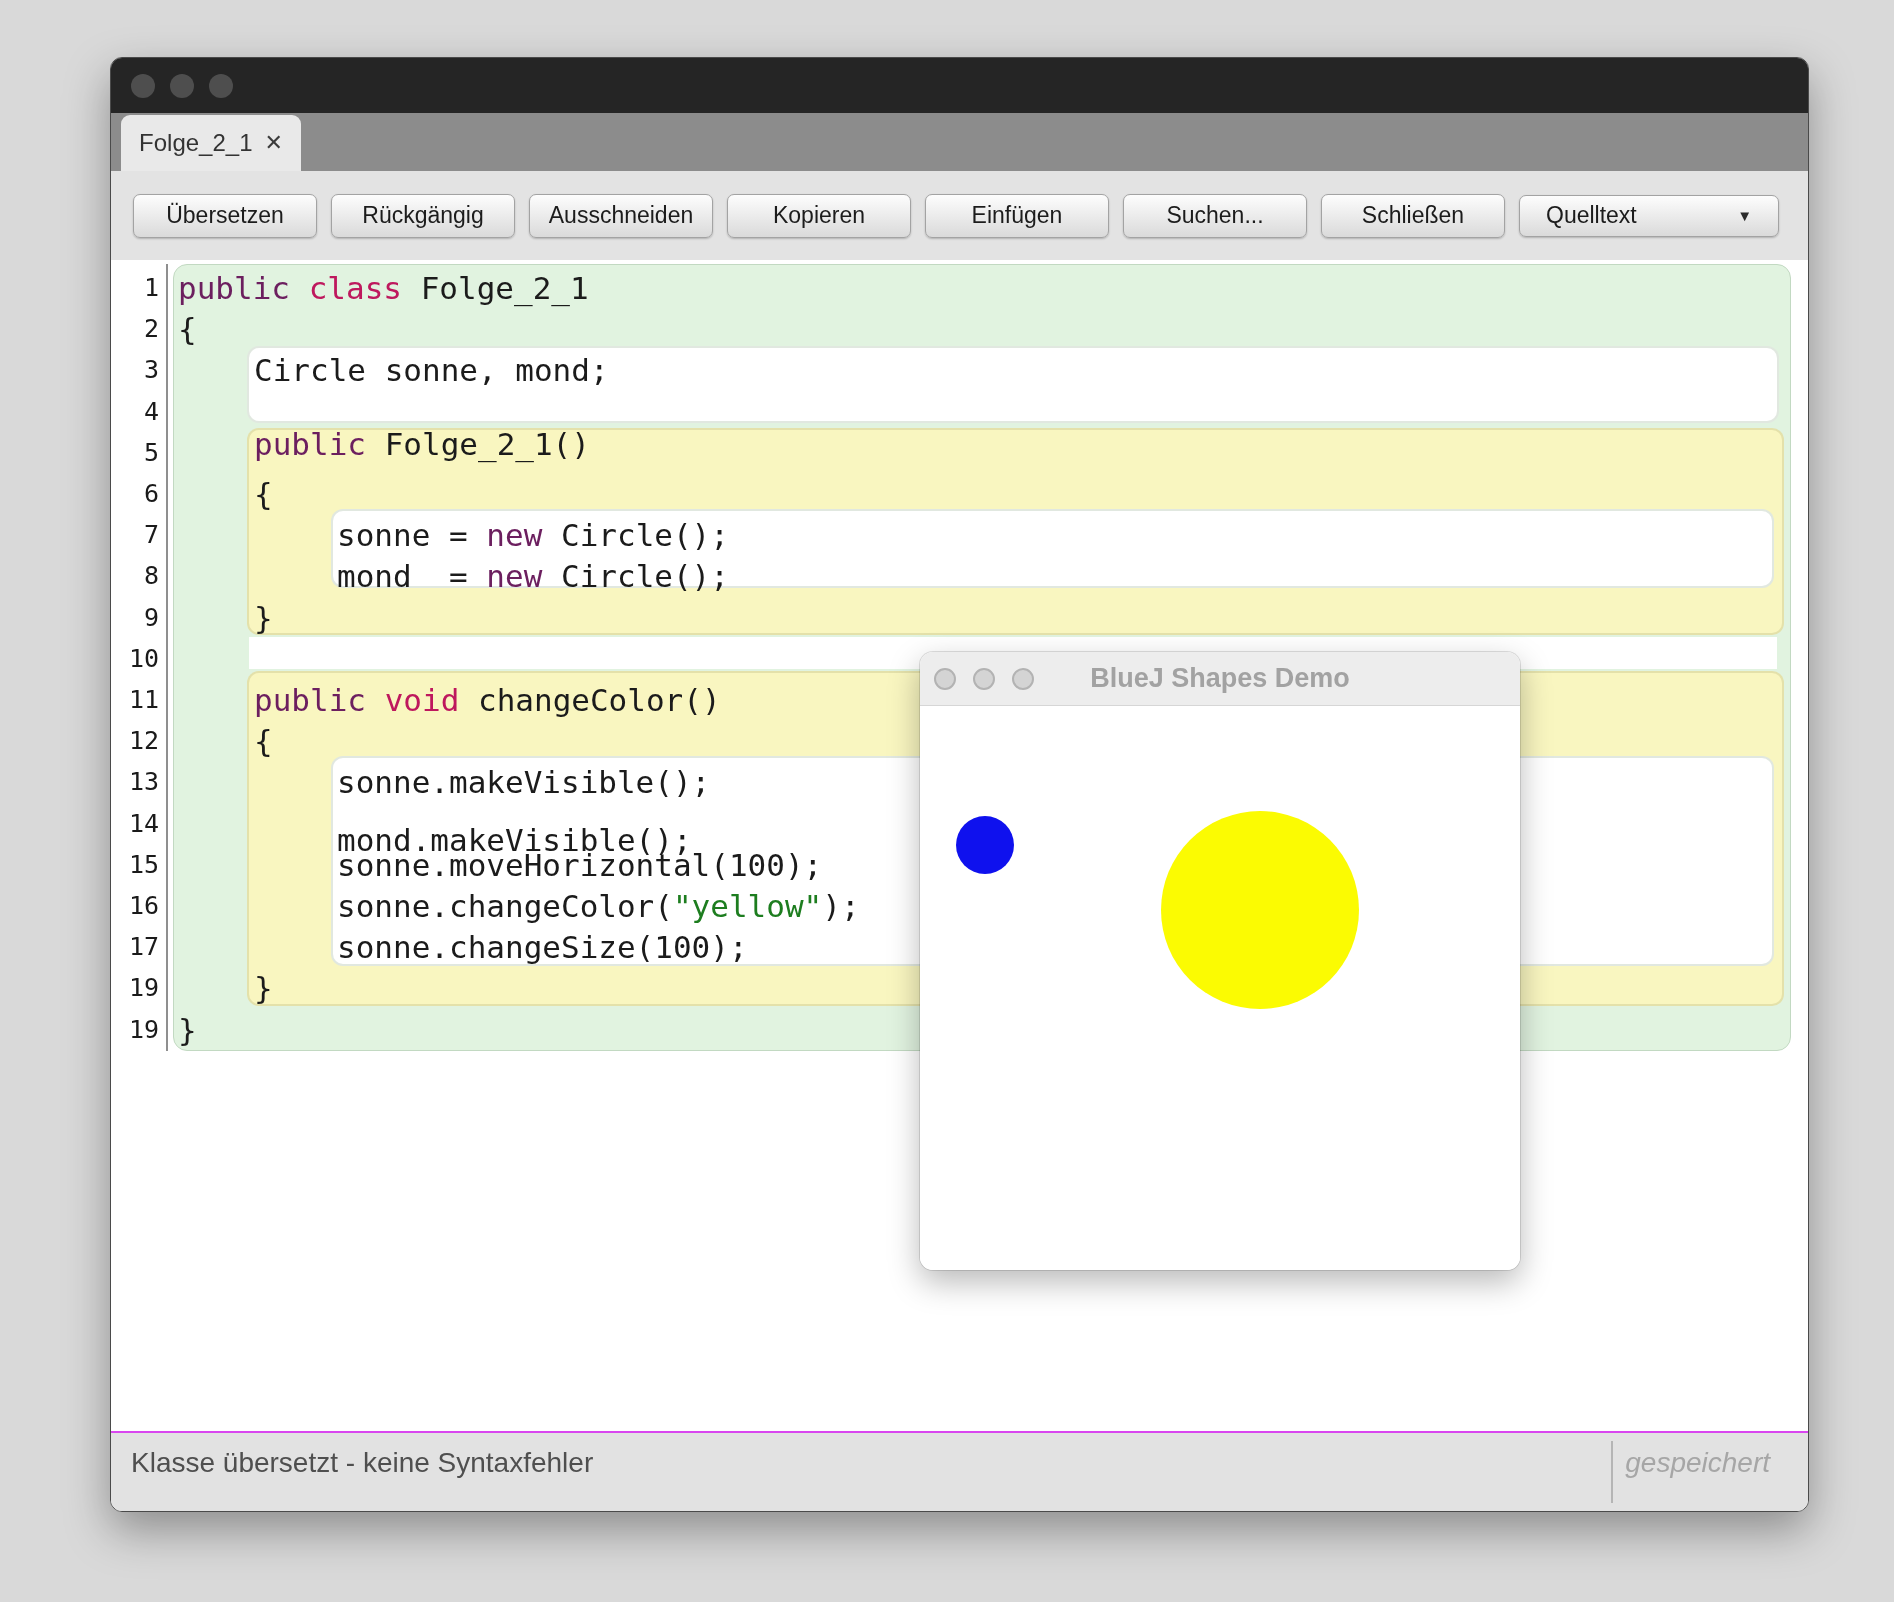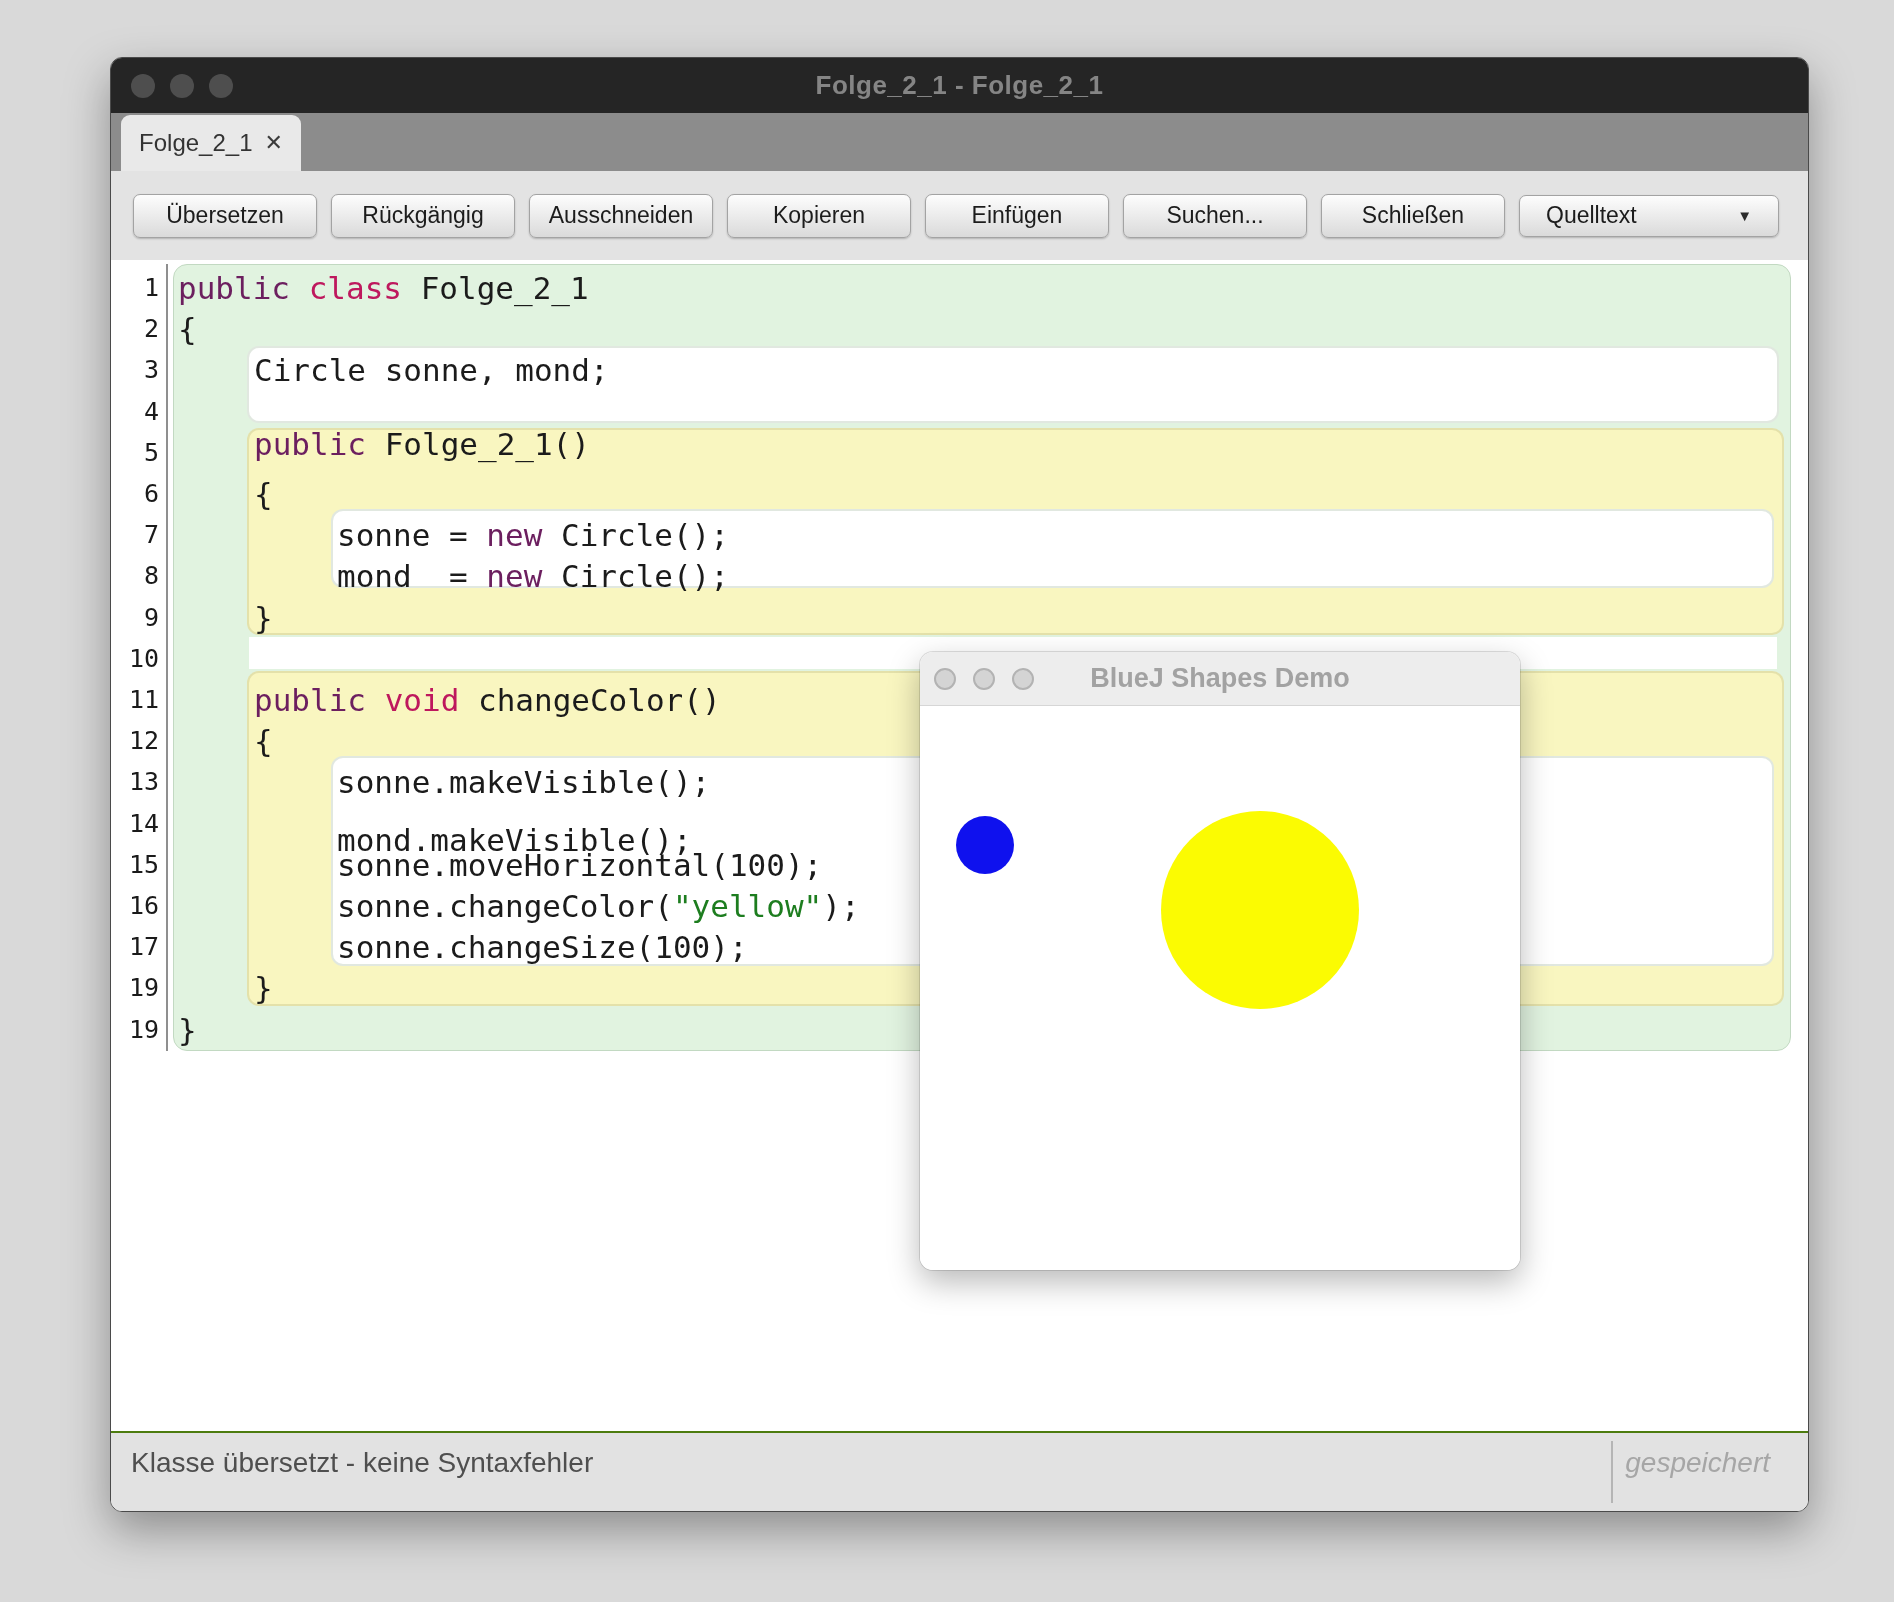--- a/index.html
+++ b/index.html
@@ -97,21 +97,21 @@
     position:absolute;height:40px;line-height:40px;white-space:pre;
     font-family:"DejaVu Sans Mono",monospace;font-size:31px;color:#1b1b1b;
   }
   .tok-d{color:#1b1b1b;}
   .tok-k{color:#6c1f5f;}
   .tok-r{color:#be185d;}
   .tok-s{color:#1d7d1f;}
   
   .statusbar{
     position:absolute;left:0;bottom:0;right:0;height:78px;background:#e2e2e2;
-    border-top:2px solid #4d7c0f;
+    border-top:2px solid #d946ef;
     margin-top:48px;
   }
   .status-msg{
     position:absolute;left:20px;top:14px;font-size:28px;color:#4f4f4f;
   }
   .status-sep{
     position:absolute;right:195px;top:8px;width:2px;height:62px;background:#b5b5b5;
   }
   .status-saved{
     position:absolute;right:38px;top:14px;font-size:28px;color:#a6a6a6;font-style:italic;
@@ -140,21 +140,20 @@
 <body>
 
 <div class="window">
 
   <div class="titlebar">
     <div class="traffic">
       <div class="t-dot"></div>
       <div class="t-dot"></div>
       <div class="t-dot"></div>
     </div>
-    <div class="win-title">Folge_2_1 - Folge_2_1</div>
   </div>
 
   <div class="tabstrip">
     <div class="tab">
       <span>Folge_2_1</span>
       <span class="tab-close">✕</span>
     </div>
   </div>
 
   <div class="toolbar">

